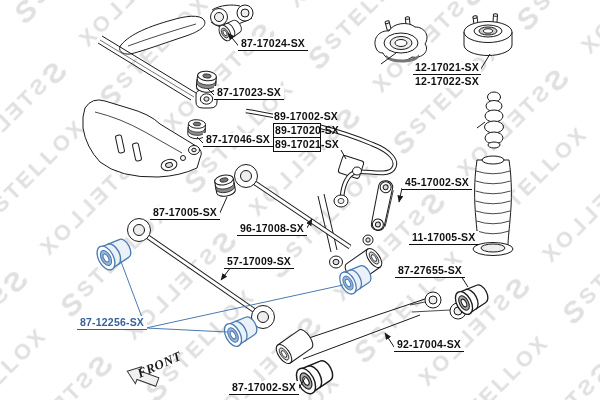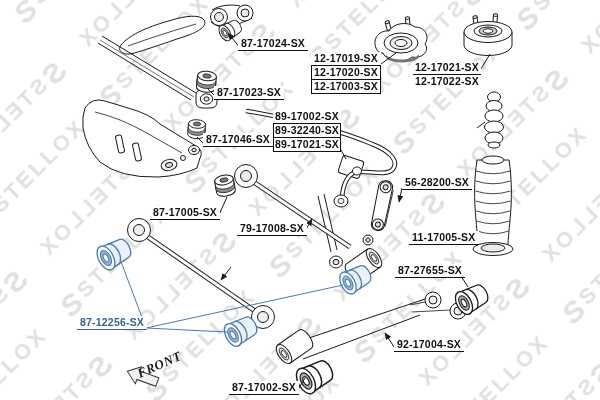--- a/index.html
+++ b/index.html
@@ -259,42 +259,38 @@
   <g transform="translate(146,378) rotate(20)">
     <polygon points="-20,0 -8,-9 -8,-4.5 12,-4.5 12,4.5 -8,4.5 -8,9" fill="#f0f0f0" stroke="#333" stroke-width="1"></polygon>
   </g>
 </svg>
 
 <div class="labels">
   <span class="lbl" style="left:238px;top:37px">87-17024-SX</span>
   <span class="lbl" style="left:214px;top:86px">87-17023-SX</span>
   <span class="lbl" style="left:203px;top:133px">87-17046-SX</span>
 
-  <div class="grp" style="left:311px;top:52px;width:70px">
-    <span class="row">12-17019-SX</span>
-    <span class="row boxed">12-17020-SX</span>
-    <span class="row boxed">12-17003-SX</span>
-  </div>
 
   <div class="grp" style="left:413px;top:61px;width:68px">
     <span class="row">12-17021-SX</span>
     <span class="row free">12-17022-SX</span>
   </div>
 
-  <div class="grp" style="left:273px;top:110px;width:68px">
+  <div class="grp" style="left:273px;top:110px;width:48px">
     <span class="row">89-17002-SX</span>
-    <span class="row boxed">89-32240-SX</span>
+    <span class="row boxed">89-17020-SX</span>
     <span class="row boxed">89-17021-SX</span>
   </div>
 
 
-  <span class="lbl" style="left:402px;top:176px">56-28200-SX</span>
+  <span class="lbl" style="left:402px;top:176px">45-17002-SX</span>
   <span class="lbl" style="left:150px;top:206px">87-17005-SX</span>
-  <span class="lbl" style="left:237px;top:222px">79-17008-SX</span>
+  <span class="lbl" style="left:237px;top:222px">96-17008-SX</span>
   <span class="lbl" style="left:409px;top:231px">11-17005-SX</span>
+  <span class="lbl" style="left:224px;top:255px">57-17009-SX</span>
   <span class="lbl" style="left:395px;top:264px">87-27655-SX</span>
   <span class="lbl blue" style="left:77px;top:316px">87-12256-SX</span>
   <span class="lbl" style="left:394px;top:338px">92-17004-SX</span>
   <span class="lbl" style="left:229px;top:381px">87-17002-SX</span>
 
   <div class="front">FRONT</div>
 </div>
 
 </div>
 

